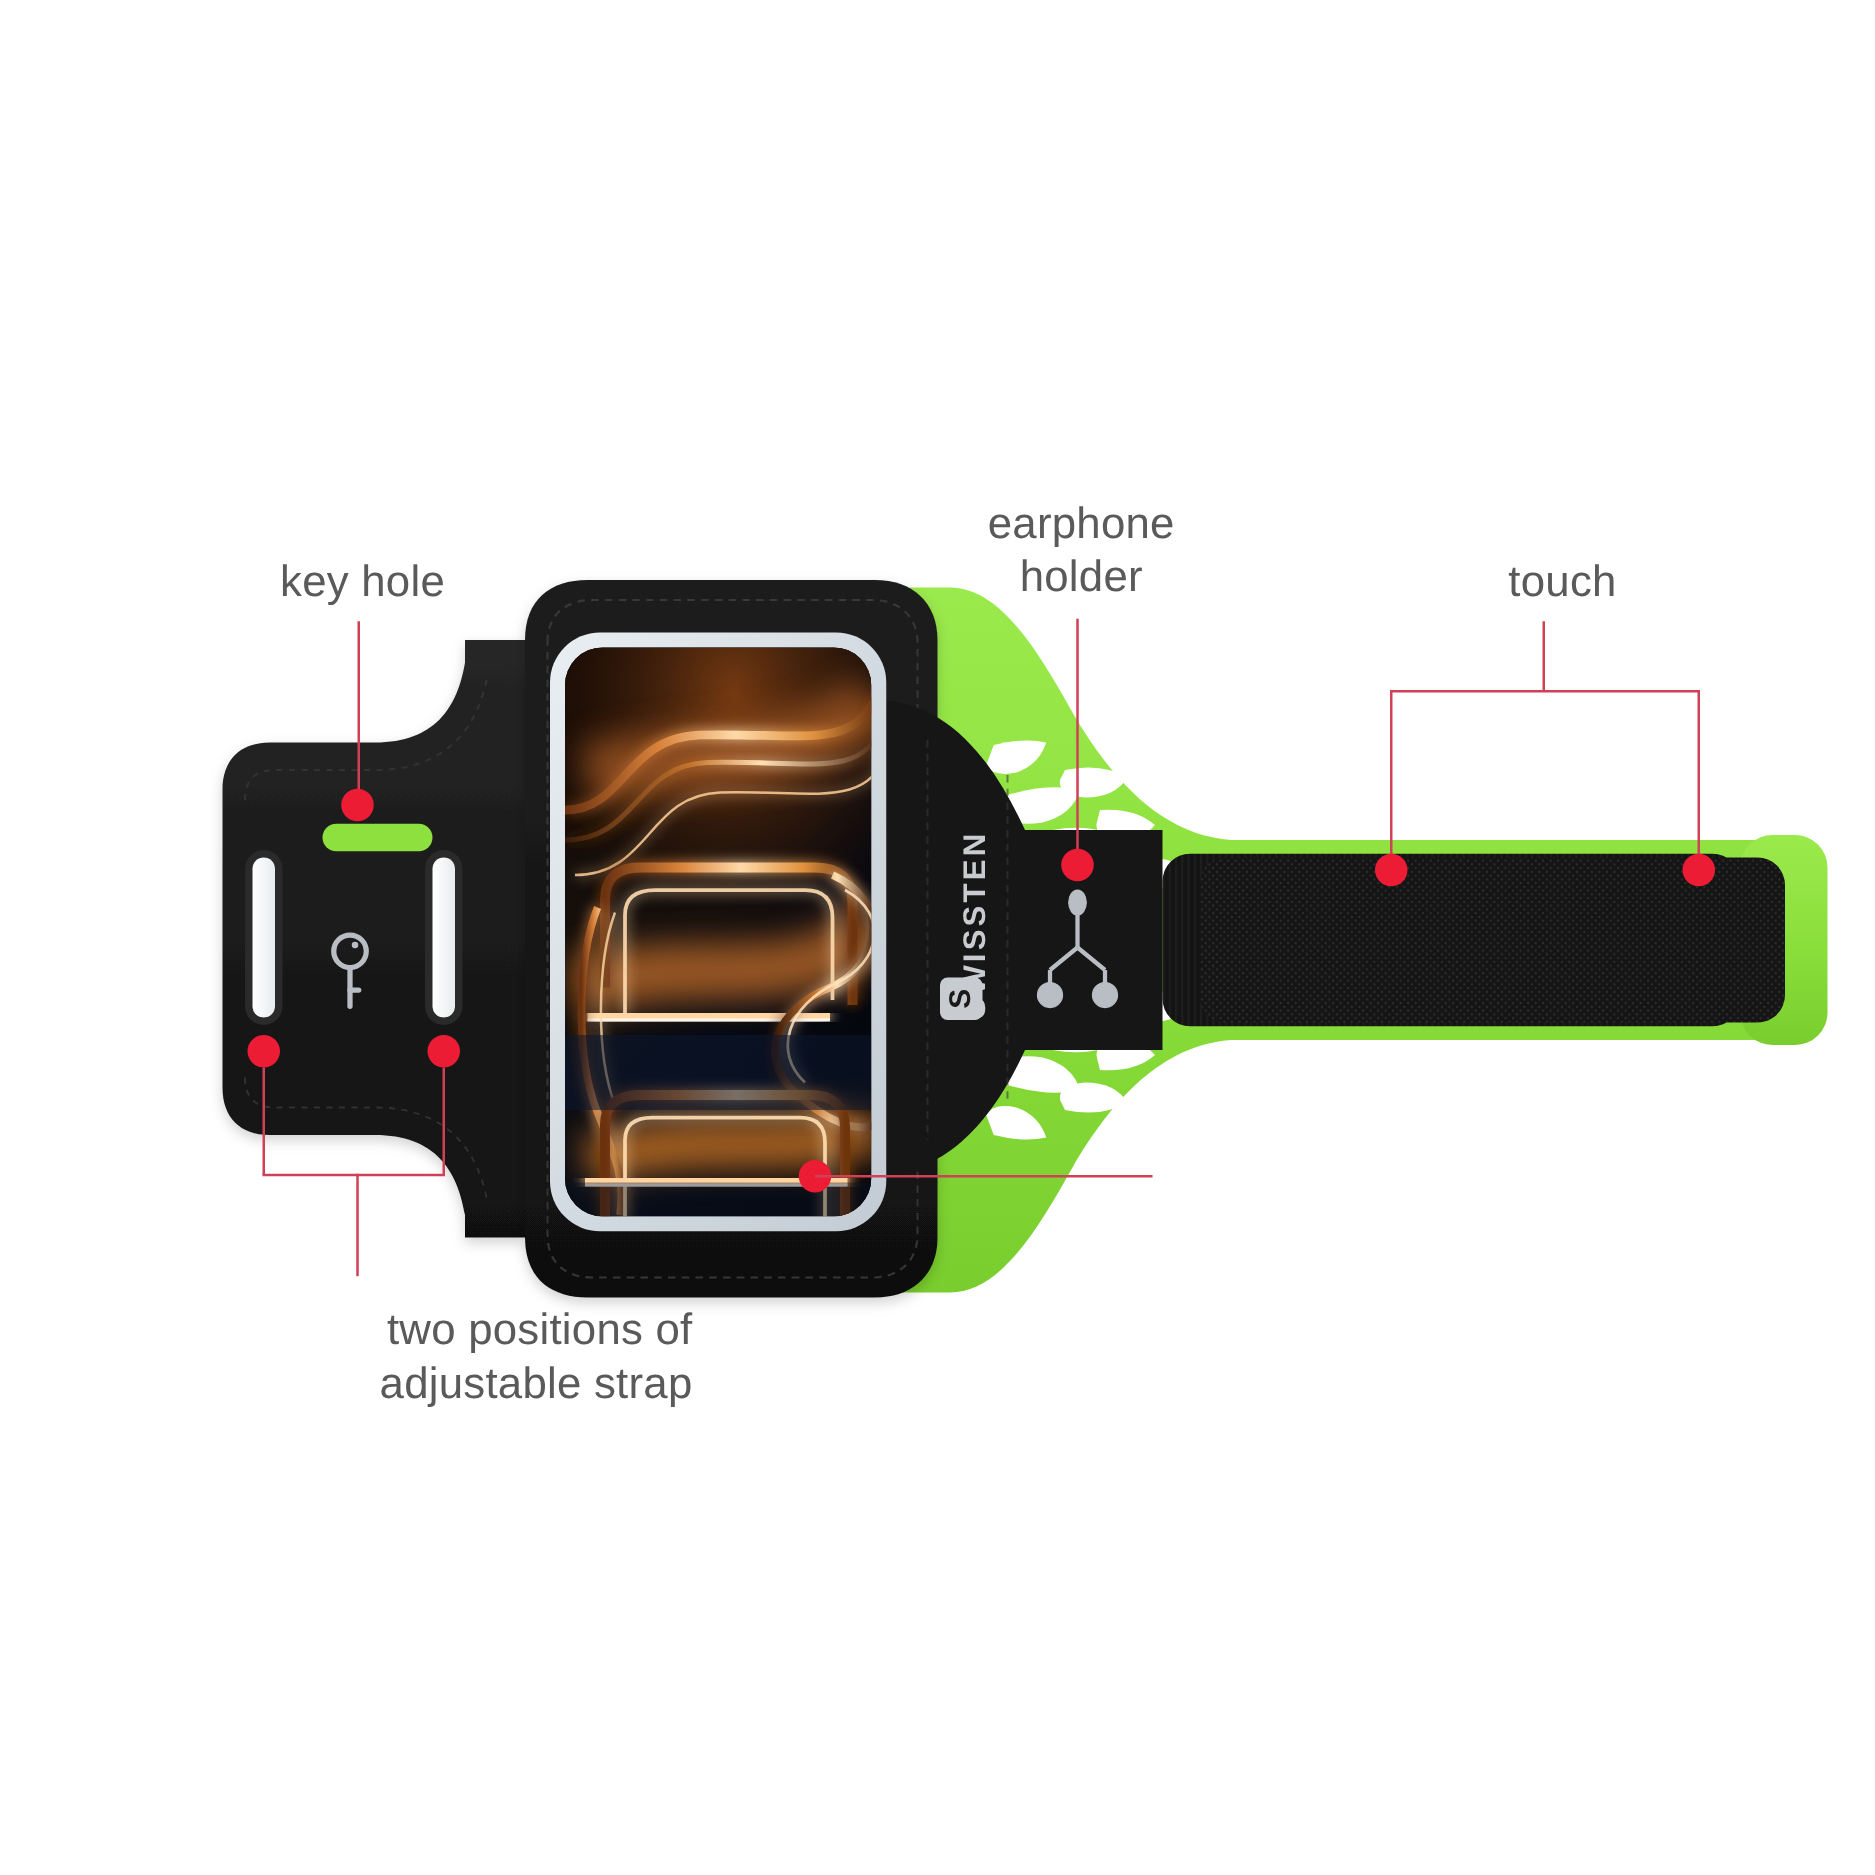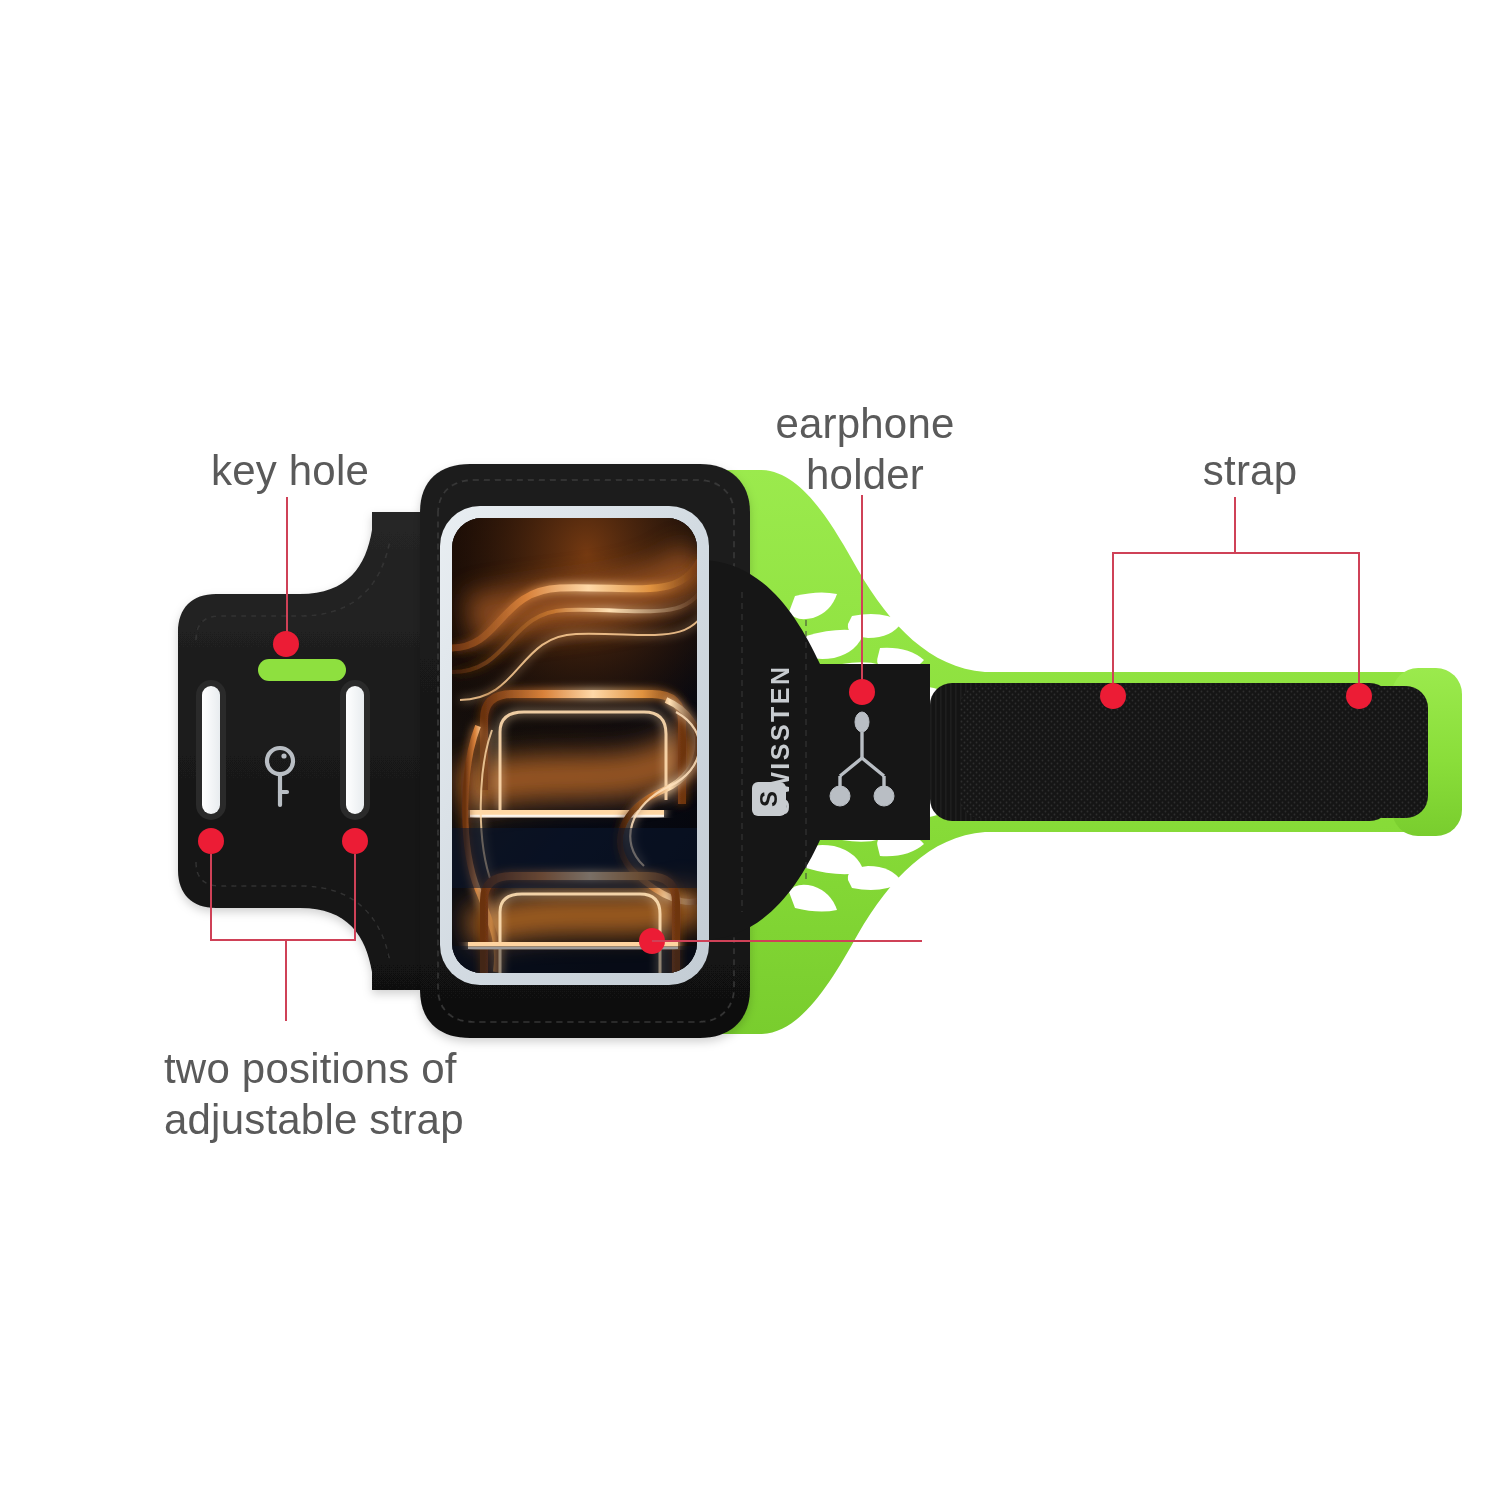--- a/index.html
+++ b/index.html
@@ -8,21 +8,21 @@
     background:#ffffff;
     font-family:"Liberation Sans", sans-serif;
     overflow:hidden;
   }
   #stage{position:relative;width:1500px;height:1500px;}
 
   
   .label{
     position:absolute;
     color:#5a5a5a;
-    font-size:42px;
+    font-size:35px;
     font-weight:400;
     line-height:1.22;
     letter-spacing:.2px;
     white-space:pre-line;
   }
   .label.center{text-align:center;}
   .label.left{text-align:left;}
 
   
   .lead{position:absolute;background:#cf4157;}
@@ -331,33 +331,33 @@
 
   <div class="label center" style="left:200px; top:445px; width:180px;">key hole</div>
   <div class="lead v" style="left:286px; top:497px; height:140px;"></div>
   <div class="dot" style="left:273px; top:631px;"></div>
 
   <div class="label center" style="left:770px; top:398px; width:190px;">earphone
 holder</div>
   <div class="lead v" style="left:861px; top:495px; height:191px;"></div>
   <div class="dot" style="left:849px; top:679px;"></div>
 
-  <div class="label center" style="left:1140px; top:445px; width:220px;">strap</div>
+  <div class="label center" style="left:1140px; top:445px; width:220px;">touch</div>
   <div class="lead v" style="left:1234px; top:497px; height:56px;"></div>
   <div class="lead h" style="left:1112px; top:552px; width:248px;"></div>
   <div class="lead v" style="left:1112px; top:552px; height:143px;"></div>
   <div class="lead v" style="left:1358px; top:552px; height:143px;"></div>
   <div class="dot" style="left:1100px; top:683px;"></div>
   <div class="dot" style="left:1346px; top:683px;"></div>
 
   <div class="dot" style="left:198px; top:828px;"></div>
   <div class="dot" style="left:342px; top:828px;"></div>
   <div class="lead v" style="left:210px; top:854px; height:86px;"></div>
   <div class="lead v" style="left:354px; top:854px; height:86px;"></div>
   <div class="lead h" style="left:210px; top:939px; width:146px;"></div>
   <div class="lead v" style="left:285px; top:939px; height:82px;"></div>
-  <div class="label left" style="left:164px; top:1043px; width:420px;">two positions of
+  <div class="label left" style="left:134px; top:1043px; width:420px;text-align:right;">two positions of
 adjustable strap</div>
 
   <div class="dot" style="left:639px; top:928px;"></div>
   <div class="lead h" style="left:652px; top:940px; width:270px;"></div>
 
 </div>
 
 </body></html>

